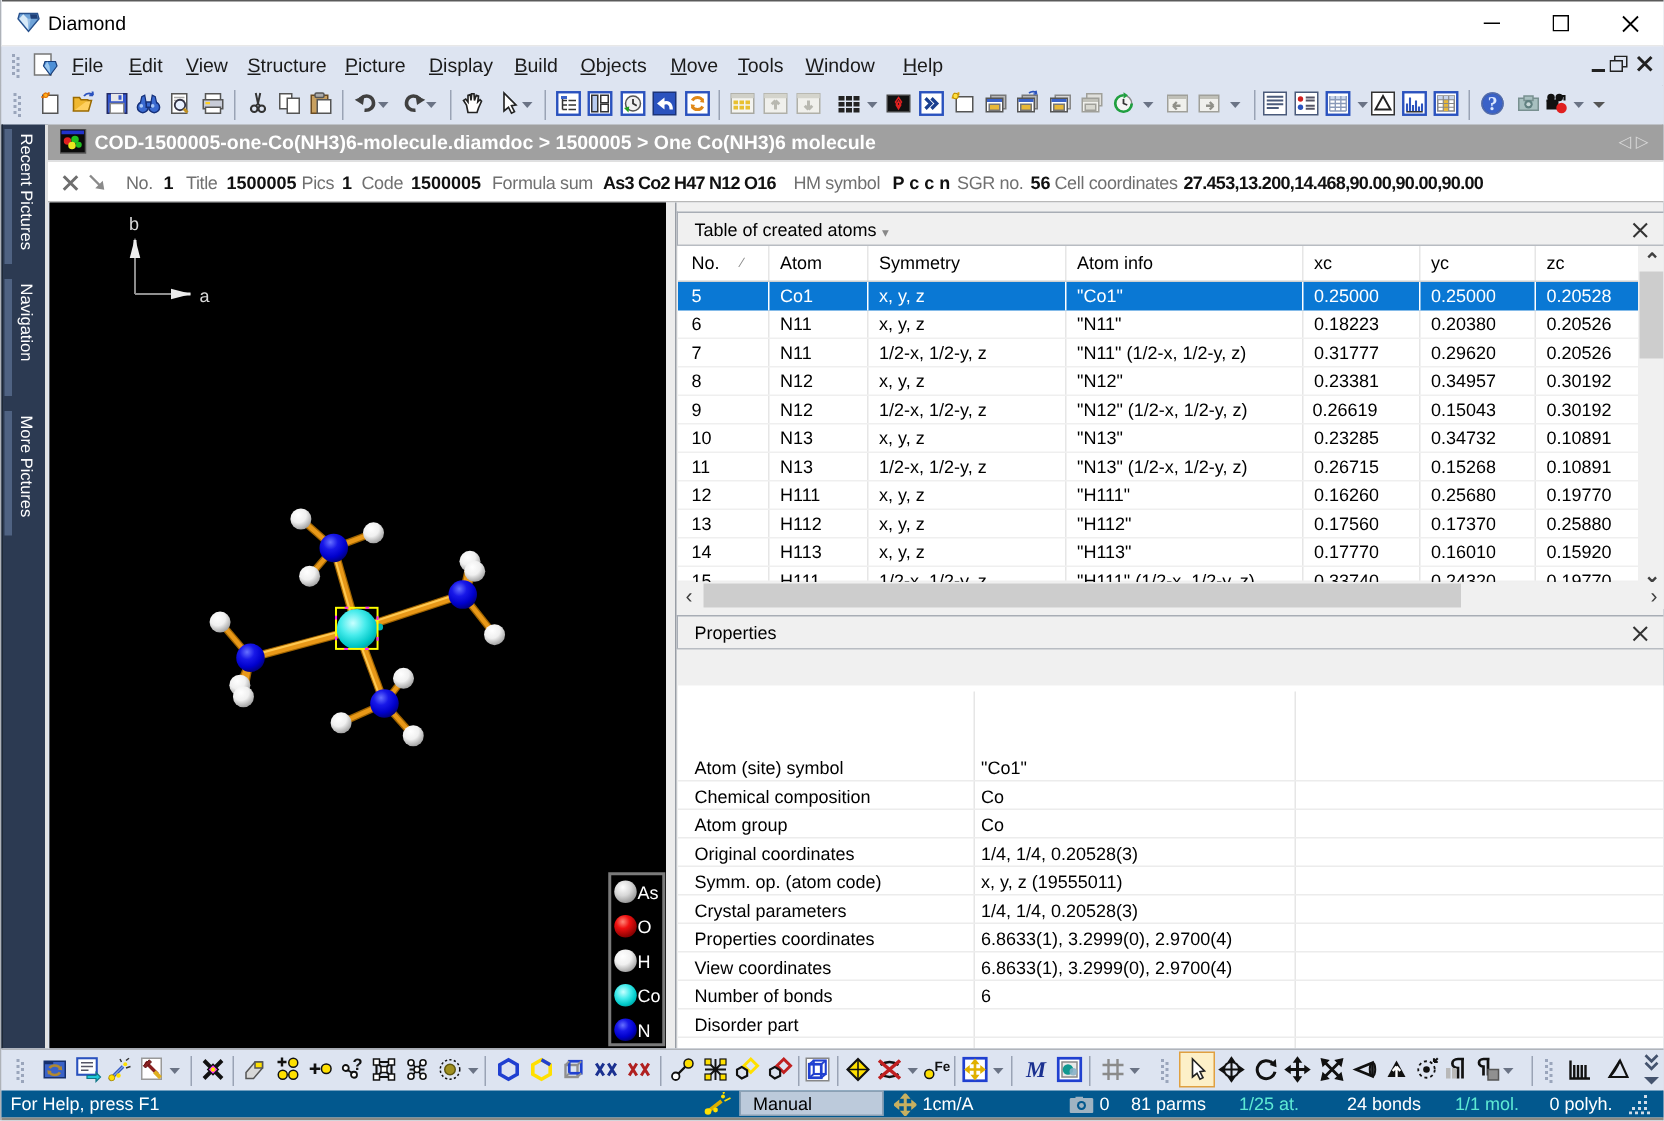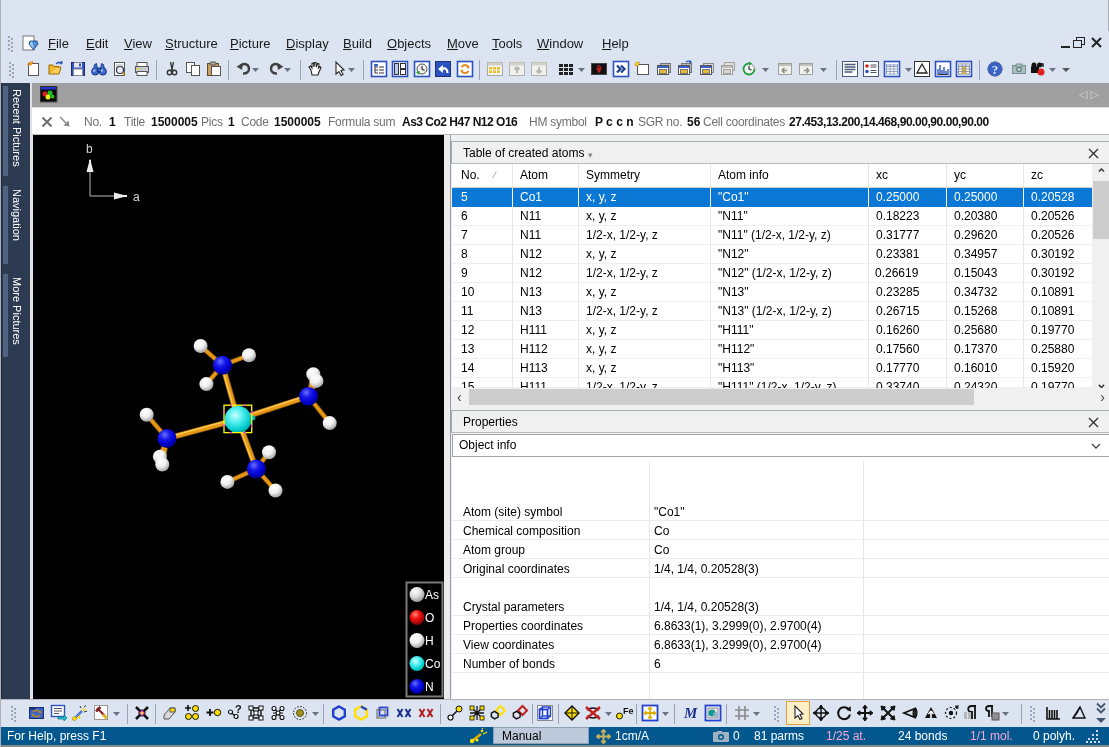--- a/index.html
+++ b/index.html
@@ -71,26 +71,50 @@
 .prow .l { position:absolute; left:11px; top:3px; }
 .prow .v { position:absolute; left:202px; top:3px; }
 
 
 #btoolbar { position:absolute; left:0; top:699px; width:1109px; height:28px; background:#dde4f1; border-top:1px solid #b0b4ba; }
 
 
 #statusbar { position:absolute; left:0; top:727px; width:1109px; height:18px; background:#02588e; color:#fff; font-size:12px; }
 #statusbar span { position:absolute; top:2px; white-space:pre; }
 #sbottom { position:absolute; left:0; top:745px; width:1109px; height:2px; background:#8a8a84; }
-.ylw { color:#f9a8d4; }
+.ylw { color:#5eead4; }
 </style>
 </head>
 <body>
 <div id="app">
 
+<div id="titlebar">
+  <svg class="abs" style="left:10px;top:8px" width="16" height="14" viewBox="0 0 16 14">
+    <polygon points="2,1 14,1 15,4.5 8,13 1,4.5" fill="#6fa3d8" stroke="#27508c" stroke-width="0.9"></polygon>
+    <polygon points="4.5,1.5 7.5,4.5 8,12 1.8,4.5" fill="#d8eaf8"></polygon>
+    <polygon points="9,1.5 13.5,1.5 14.3,4.5 9.5,4.5" fill="#1e3f77"></polygon>
+    <polygon points="7.5,4.5 9.5,4.5 8,12" fill="#9cc2e8"></polygon>
+  </svg>
+  <span class="txt" style="left:31px">Diamond</span>
+  <div class="winbtn" style="right:92px">
+        <svg width="11" height="11">
+          <rect x="0" y="5" width="11" height="1" fill="#000"></rect>
+        </svg>
+      </div>
+  <div class="winbtn" style="right:46px">
+        <svg width="11" height="11">
+          <rect x="0.5" y="0.5" width="10" height="10" fill="none" stroke="#000"></rect>
+        </svg>
+      </div>
+  <div class="winbtn" style="right:0">
+        <svg width="12" height="12" viewBox="0 0 12 12">
+          <path d="M1 1 L11 11 M11 1 L1 11" stroke="#000" stroke-width="1.2"></path>
+        </svg>
+      </div>
+</div>
 
 <div id="menubar">
   <svg class="abs" style="left:7px;top:5px" width="6" height="16">
         <g fill="#9aa5bb">
           <rect x="0" y="0" width="2" height="2"></rect>
           <rect x="3" y="2" width="2" height="2"></rect>
           <rect x="0" y="4" width="2" height="2"></rect>
           <rect x="3" y="6" width="2" height="2"></rect>
           <rect x="0" y="8" width="2" height="2"></rect>
           <rect x="3" y="10" width="2" height="2"></rect>
@@ -415,20 +439,21 @@
 
 <div id="docbar">
   <svg class="abs" style="left:8px;top:3px" width="18" height="17" viewBox="0 0 18 17">
     <rect x="0" y="0" width="17" height="16" fill="#0a0a0a" stroke="#555"></rect>
     <rect x="1" y="1" width="15" height="2.5" fill="#2233cc"></rect>
     <circle cx="5" cy="8" r="2.5" fill="#e02020"></circle>
         <circle cx="10" cy="7" r="2.5" fill="#20c020"></circle>
     <circle cx="8" cy="11" r="2.5" fill="#e8e820"></circle>
         <circle cx="12.5" cy="10.5" r="2" fill="#20c020"></circle>
   </svg>
+  <span class="txt">COD-1500005-one-Co(NH3)6-molecule.diamdoc &gt; 1500005 &gt; One Co(NH3)6 molecule</span>
   <span class="nav">◁▷</span>
 </div>
 
 <div id="infobar">
   <svg class="abs" style="left:9px;top:8px" width="12" height="12" viewBox="0 0 12 12">
         <path d="M1.5 1.5 L10.5 10.5 M10.5 1.5 L1.5 10.5" stroke="#6e6e6e" stroke-width="2"></path>
       </svg>
   <svg class="abs" style="left:27px;top:8px" width="12" height="12" viewBox="0 0 12 12">
         <path d="M1 1 L9 9" stroke="#8a8a8a" stroke-width="1.6"></path>
         <polygon points="10.5,10.5 4.5,9.5 9.5,4.5" fill="#8a8a8a"></polygon>
@@ -738,61 +763,63 @@
       <div class="thumb" style="left:17px;top:1px;width:505px;height:16px"></div>
     </div>
   </div>
   <div id="props">
     <div class="phdr" style="top:0;height:23px">
           <span class="t">Properties</span>
       <svg class="abs" style="right:11px;top:6px" width="11" height="11" viewBox="0 0 11 11">
             <path d="M1 1 L10 10 M10 1 L1 10" stroke="#333" stroke-width="1.4"></path>
           </svg>
     </div>
-    <div id="pdrop">
-          <span class="abs" style="left:6px;top:3px">Object info</span>
-      <svg class="abs" style="right:8px;top:8px" width="10" height="6" viewBox="0 0 10 6">
-            <path d="M1 1 L5 5 L9 1" stroke="#444" stroke-width="1.3" fill="none"></path>
-          </svg>
-    </div>
     <div id="ptable">
       <div class="col" style="left:197px;top:4px;height:238px"></div>
       <div class="col" style="left:411px;top:4px;height:238px"></div>
       <div class="prow" style="top:4px;height:22px;border-bottom:none"></div>
       <div class="prow" style="top:45px">
             <div class="l">Atom (site) symbol</div>
             <div class="v">"Co1"</div>
           </div>
       <div class="prow" style="top:64px">
             <div class="l">Chemical composition</div>
             <div class="v">Co</div>
           </div>
       <div class="prow" style="top:83px">
             <div class="l">Atom group</div>
             <div class="v">Co</div>
           </div>
       <div class="prow" style="top:102px">
             <div class="l">Original coordinates</div>
             <div class="v">1/4, 1/4, 0.20528(3)</div>
           </div>
+      <div class="prow" style="top:121px">
+            <div class="l">Symm. op. (atom code)</div>
+            <div class="v">x, y, z (19555011)</div>
+          </div>
       <div class="prow" style="top:140px">
             <div class="l">Crystal parameters</div>
             <div class="v">1/4, 1/4, 0.20528(3)</div>
           </div>
       <div class="prow" style="top:159px">
             <div class="l">Properties coordinates</div>
             <div class="v">6.8633(1), 3.2999(0), 2.9700(4)</div>
           </div>
       <div class="prow" style="top:178px">
             <div class="l">View coordinates</div>
             <div class="v">6.8633(1), 3.2999(0), 2.9700(4)</div>
           </div>
       <div class="prow" style="top:197px">
             <div class="l">Number of bonds</div>
             <div class="v">6</div>
+          </div>
+      <div class="prow" style="top:216px">
+            <div class="l">Disorder part</div>
+            <div class="v"></div>
           </div>
     </div>
   </div>
 </div>
 
 <div id="btoolbar"><svg width="1109" height="28" viewBox="0 0 1109 28">
 <g transform="translate(10,6)">
           <g fill="#9aa5bb">
             <rect x="0" y="0" width="2" height="2"></rect>
             <rect x="3" y="2" width="2" height="2"></rect>

